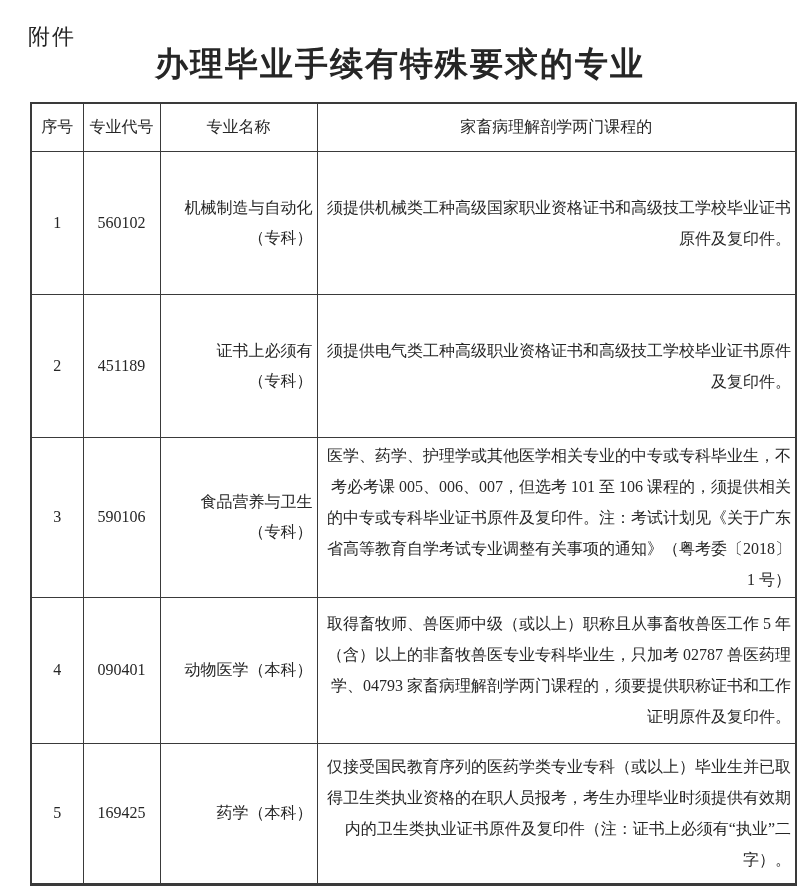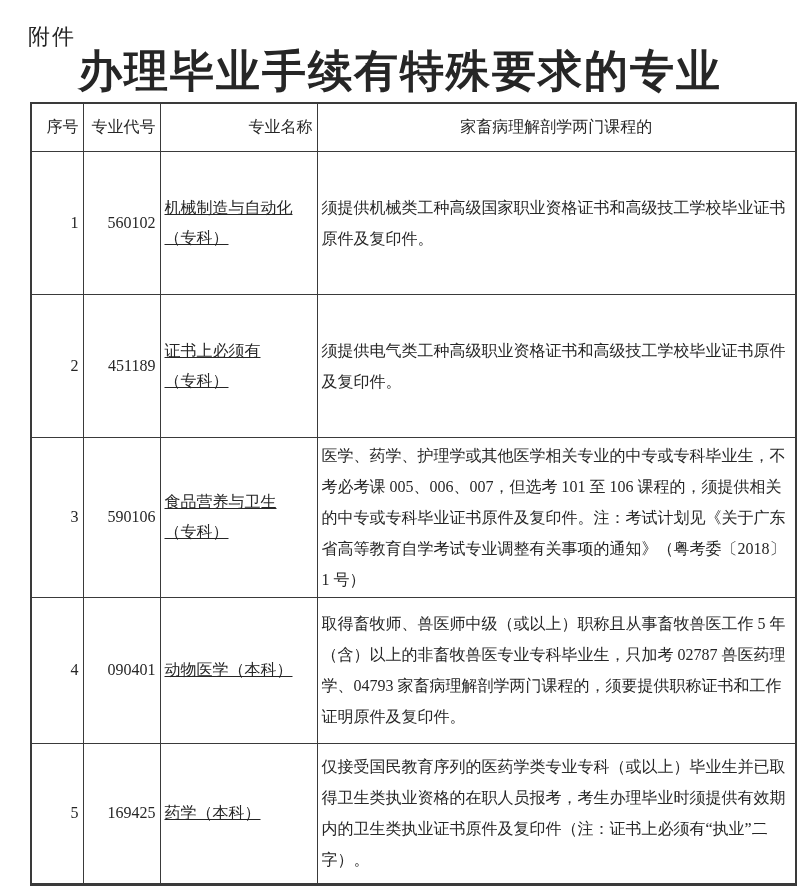--- a/index.html
+++ b/index.html
@@ -24,21 +24,21 @@
     top: 22px;
     font-size: 22px;
     letter-spacing: 2px;
   }
   .doc-title {
     position: absolute;
     left: 30px;
     width: 740px;
     top: 42px;
     text-align: center;
-    font-size: 44px;
+    font-size: 33px;
     font-weight: bold;
     letter-spacing: 2px;
     white-space: nowrap;
   }
   table.req-table {
     position: absolute;
     left: 30px;
     top: 102px;
     width: 765px;
     border-collapse: collapse;
@@ -58,30 +58,29 @@
   col.c-mat  { width: 479px; }
 
   tr.header-row      { height: 48px; }
   tr.data-row-1      { height: 143px; }
   tr.data-row-2      { height: 143px; }
   tr.data-row-3      { height: 152px; }
   tr.data-row-4      { height: 146px; }
   tr.data-row-5      { height: 141px; }
 
   td.center-cell {
-    text-align: right;
+    text-align: center;
   }
   td.name-cell {
-    text-align: left;
+    text-align: right;
     white-space: pre-line;
     line-height: 30px;
-    text-decoration: underline;
   }
   td.materials-cell {
-    text-align: left;
+    text-align: right;
     line-height: 31px;
     padding: 6px 8px 6px 7px;
   }
   td.materials-header {
     text-align: center;
   }
 </style>
 </head>
 <body>
 

